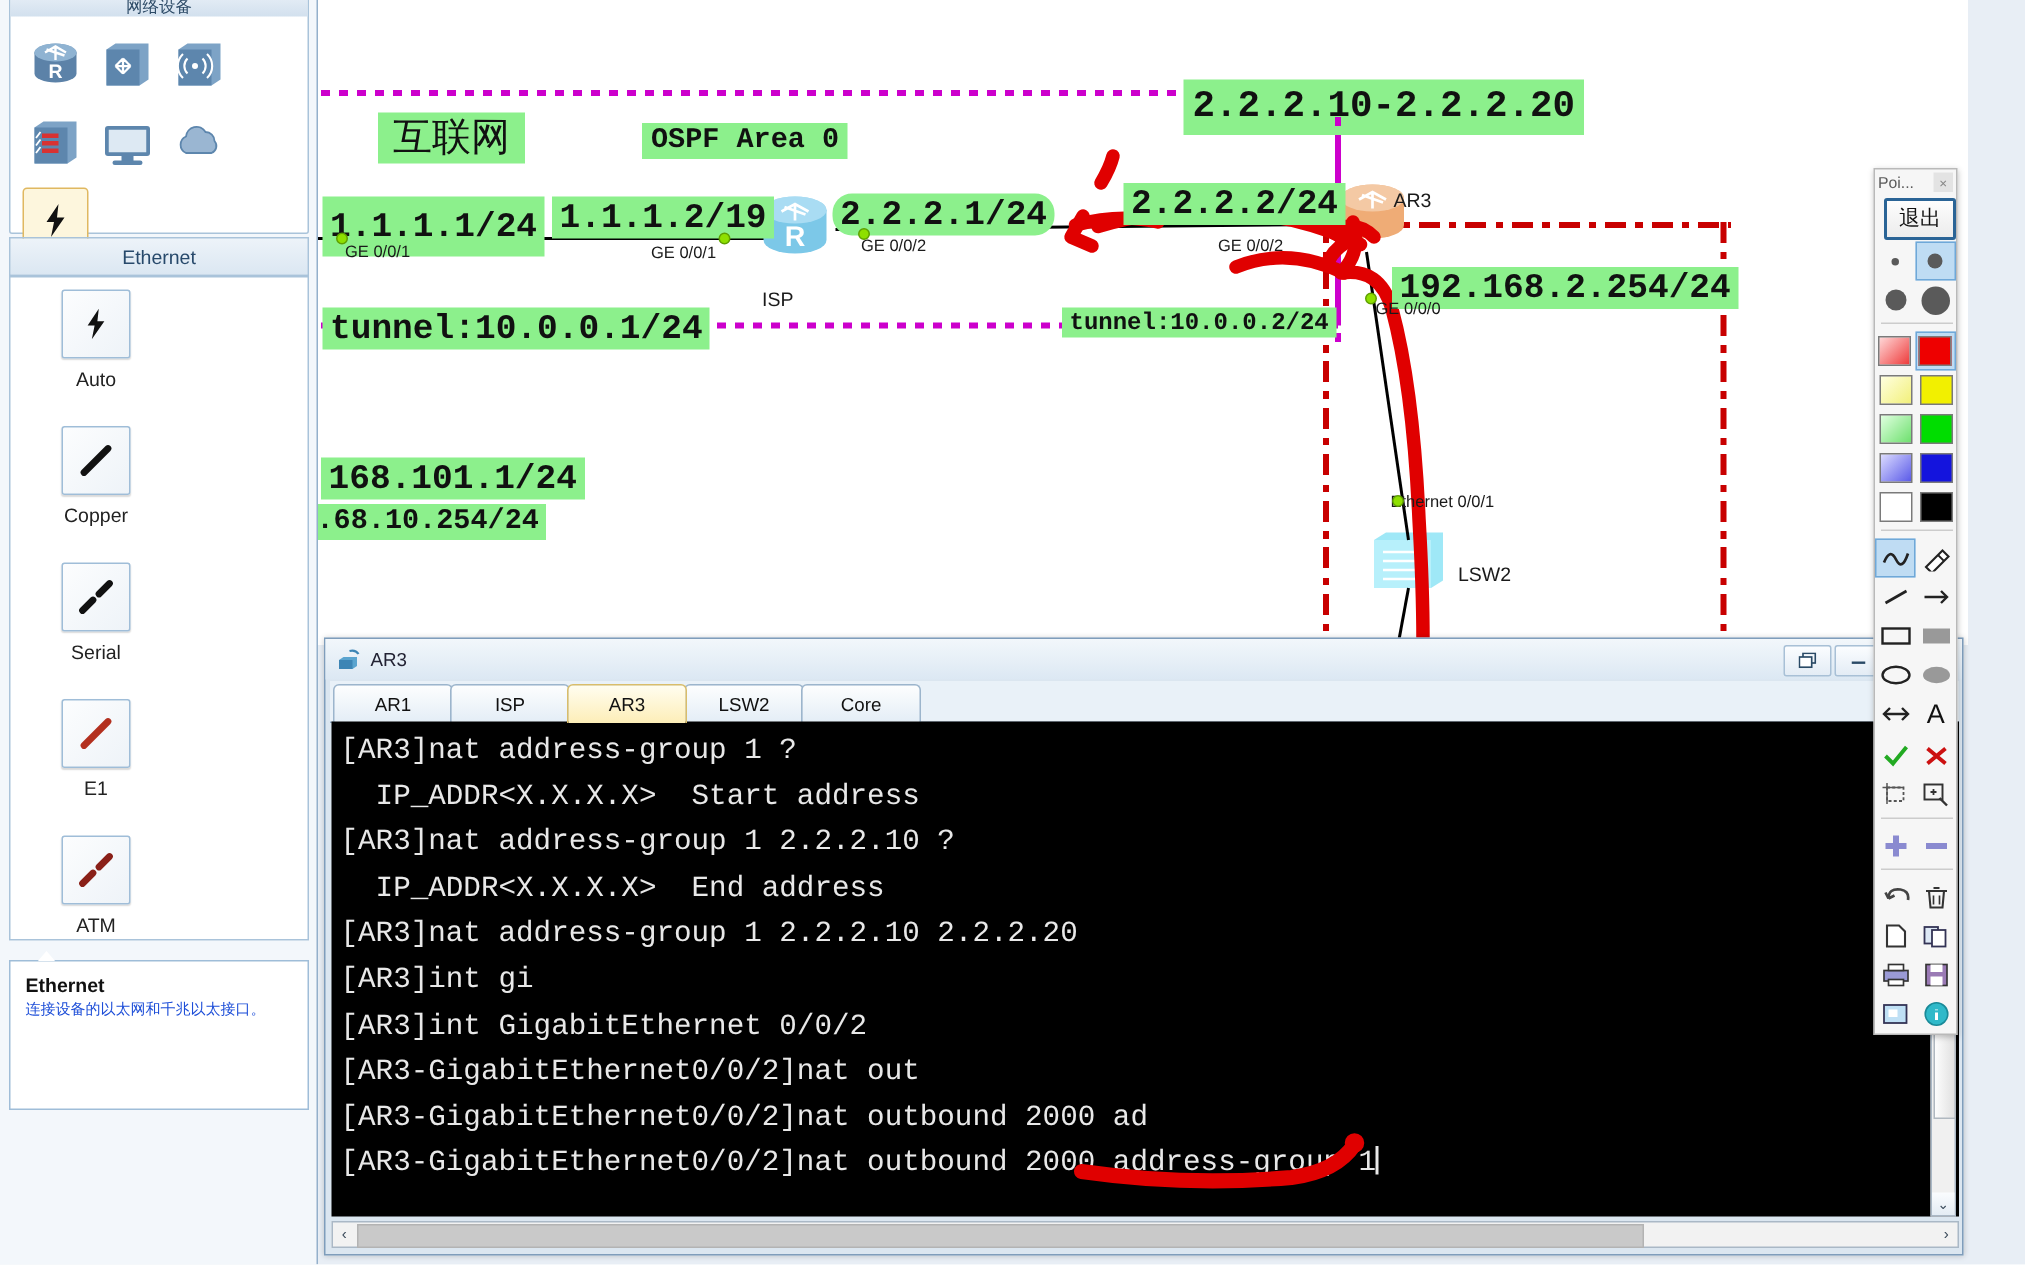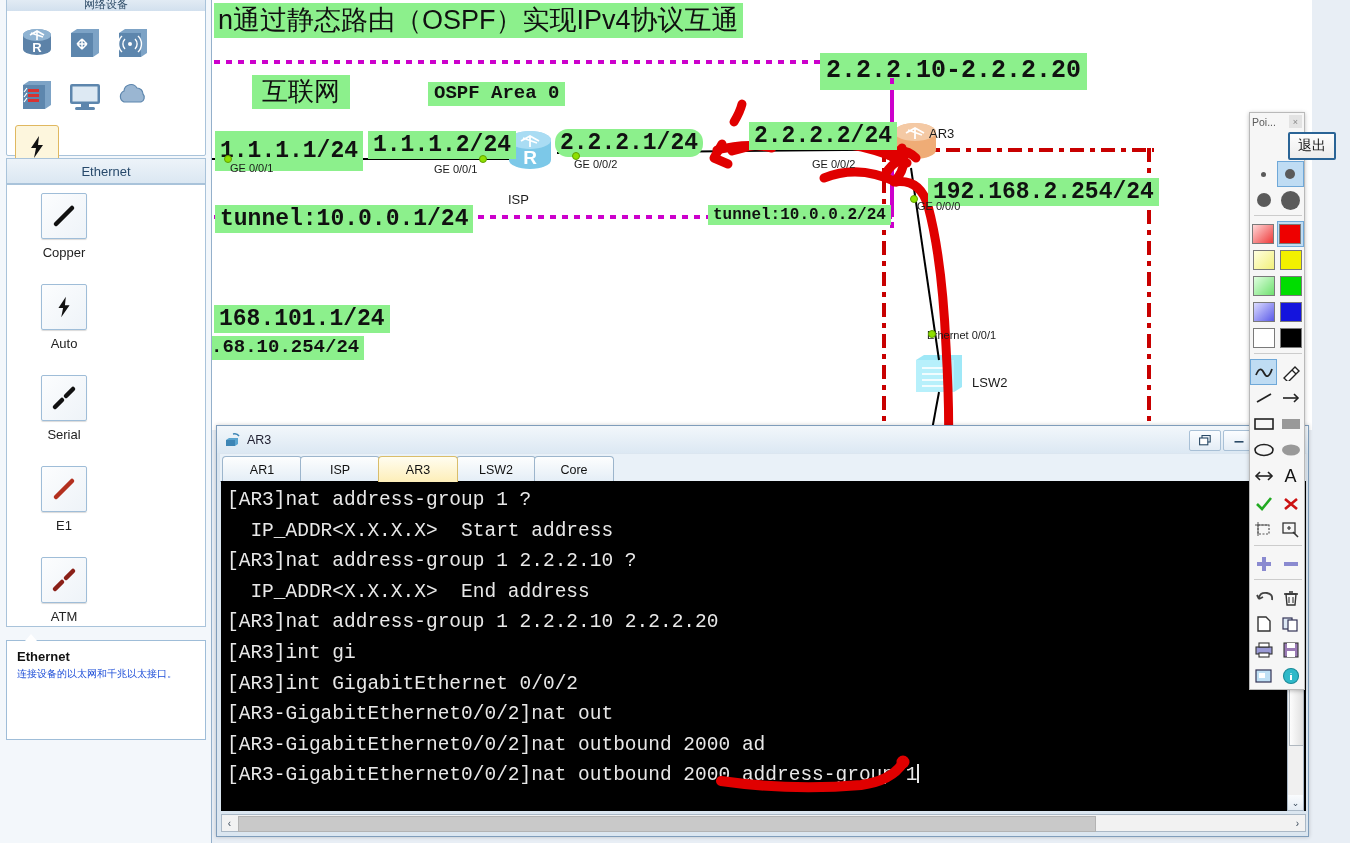--- a/index.html
+++ b/index.html
@@ -250,21 +250,21 @@
   #dt-close {
     position:absolute; right:2px; top:2px; width:13px; height:13px;
     background:#e3e3e3; color:#888; font-size:9px;
     display:flex;align-items:center;justify-content:center;
   }
   #dt-exit {
     position:absolute; left:6px; top:19px; width:44px; height:24px;
     background:linear-gradient(#fdfdfd,#ececec);
     border:2px solid #2a6496; border-radius:2px;
     display:flex; align-items:center; justify-content:center;
-    font-size:14px; color:#111;margin-left:32px;
+    font-size:14px; color:#111;
   }
   .dt-row { position:absolute; left:0; width:100%; display:flex; }
   .dt-cell {
     width:28px; height:26px; display:flex; align-items:center; justify-content:center;
     box-sizing:border-box;
   }
   .dt-cell.sel { background:#bfdcf3; border:1px solid #6fa8d8; }
   .swatch { width:20px; height:18px; border:1px solid #7a7a7a; }
   .dt-sep { position:absolute; left:4px; width:48px; height:1px; background:#cccccc; }
   .dot { border-radius:50%; background:#5a5a5a; }
@@ -345,34 +345,34 @@
       </div>
     </div>
 
     <div id="eth-header">Ethernet</div>
 
     <div class="pal-box" id="link-box">
       <div class="link-grid">
 
         <div class="link-cell">
           <div class="link-icon">
+            <svg width="26" height="26" viewBox="0 0 28 28">
+                <path d="M16 3 L8 15 h5 L11 25 L20 12 h-5 z" fill="#111"></path>
+              </svg>
+          </div>
+          <div class="link-label">Auto</div>
+        </div>
+
+        <div class="link-cell">
+          <div class="link-icon">
             <svg width="30" height="30" viewBox="0 0 30 30">
                 <line x1="7" y1="23" x2="23" y2="7" stroke="#111" stroke-width="4.5" stroke-linecap="round"></line>
               </svg>
           </div>
           <div class="link-label">Copper</div>
-        </div>
-
-        <div class="link-cell">
-          <div class="link-icon">
-            <svg width="26" height="26" viewBox="0 0 28 28">
-                <path d="M16 3 L8 15 h5 L11 25 L20 12 h-5 z" fill="#111"></path>
-              </svg>
-          </div>
-          <div class="link-label">Auto</div>
         </div>
 
         <div class="link-cell">
           <div class="link-icon">
             <svg width="30" height="30" viewBox="0 0 30 30">
               <line x1="6" y1="24" x2="13" y2="17" stroke="#111" stroke-width="4.5" stroke-linecap="round"></line>
               <line x1="17" y1="13" x2="24" y2="6" stroke="#111" stroke-width="4.5" stroke-linecap="round"></line>
             </svg>
           </div>
           <div class="link-label">Serial</div>
@@ -412,31 +412,30 @@
 
     <div id="tooltip">
       <div class="tt-arrow"></div>
       <div class="tt-title">Ethernet</div>
       <div class="tt-body">连接设备的以太网和千兆以太接口。</div>
     </div>
   </div>
 
   <div id="canvas">
 
-    <div class="cn" style="left:2px; top:3px; font-size:27px; padding:2px 4px;">n通过静态路由（OSPF）实现IPv4协议互通</div>
 
     <div class="mdot-h" style="left:2px; top:60px; width:680px;"></div>
     <div class="mdot-h" style="left:2px; top:215px; width:680px;"></div>
     <div class="mdot-v" style="left:678px; top:60px; height:157px;"></div>
 
     <div class="cn" style="left:40px; top:75px; font-size:26px; padding:2px 10px;">互联网</div>
 
     <div class="hl" style="left:216px; top:82px; font-size:19px; padding:1px 6px;">OSPF Area 0</div>
 
-    <div class="hl" style="left:608px; top:53px; font-size:25px; padding:4px 6px;">2.2.2.10-2.2.2.20</div>
+    <div class="hl" style="left:577px; top:53px; font-size:25px; padding:4px 6px;">2.2.2.10-2.2.2.20</div>
 
     <div class="rdash-h" style="left:672px; top:148px; width:270px;"></div>
     <div class="rdash-v" style="left:935px; top:148px; height:282px;"></div>
     <div class="rdash-v" style="left:670px; top:148px; height:282px;"></div>
 
     <div class="wireline" style="left:0px; top:158px; width:298px;"></div>
     <div class="wireline" style="left:345px; top:152px; width:342px; transform:rotate(-0.6deg); transform-origin:left center;"></div>
 
     <div class="router" style="left:288px; top:128px;">
       <svg width="60" height="52" viewBox="0 0 60 52">
@@ -485,21 +484,21 @@
         <path d="M520 151 q 60 -18 130 -4 q 25 6 45 16"></path>
         <path d="M522 122 q 6 -10 8 -18"></path>
         <path d="M612 178 q 35 -14 72 4"></path>
         <path d="M665 143 q 14 18 26 16 q -12 4 -18 16"></path>
         <path d="M690 148 q 6 20 -8 34 q 26 -4 34 24 q 14 52 18 140 q 4 70 2 112"></path>
         <path d="M680 152 q 14 -4 24 6"></path>
       </g>
     </svg>
 
     <div class="hl" style="left:3px; top:131px; font-size:23px; padding:7px 5px;">1.1.1.1/24</div>
-    <div class="hl" style="left:156px; top:131px; font-size:23px; padding:1px 5px;">1.1.1.2/24</div>
+    <div class="hl" style="left:156px; top:131px; font-size:23px; padding:1px 5px;">1.1.1.2/19</div>
     <div class="hl" style="left:343px; top:129px; font-size:23px; padding:1px 5px;border-radius:13px;">2.2.2.1/24</div>
     <div class="hl" style="left:537px; top:122px; font-size:23px; padding:1px 5px;">2.2.2.2/24</div>
     <div class="hl" style="left:716px; top:178px; font-size:23px; padding:1px 5px;">192.168.2.254/24</div>
     <div class="hl" style="left:3px; top:205px; font-size:23px; padding:1px 5px;">tunnel:10.0.0.1/24</div>
     <div class="hl" style="left:453px; top:205px; font-size:16px; padding:1px 5px;margin-left:43px;">tunnel:10.0.0.2/24</div>
     <div class="hl" style="left:2px; top:305px; font-size:23px; padding:1px 5px;">168.101.1/24</div>
     <div class="hl" style="left:-6px; top:336px; font-size:19px; padding:1px 5px;">.68.10.254/24</div>
 
     <div class="portlabel" style="left:18px; top:162px;">GE 0/0/1</div>
     <div class="portlabel" style="left:222px; top:163px;">GE 0/0/1</div>

